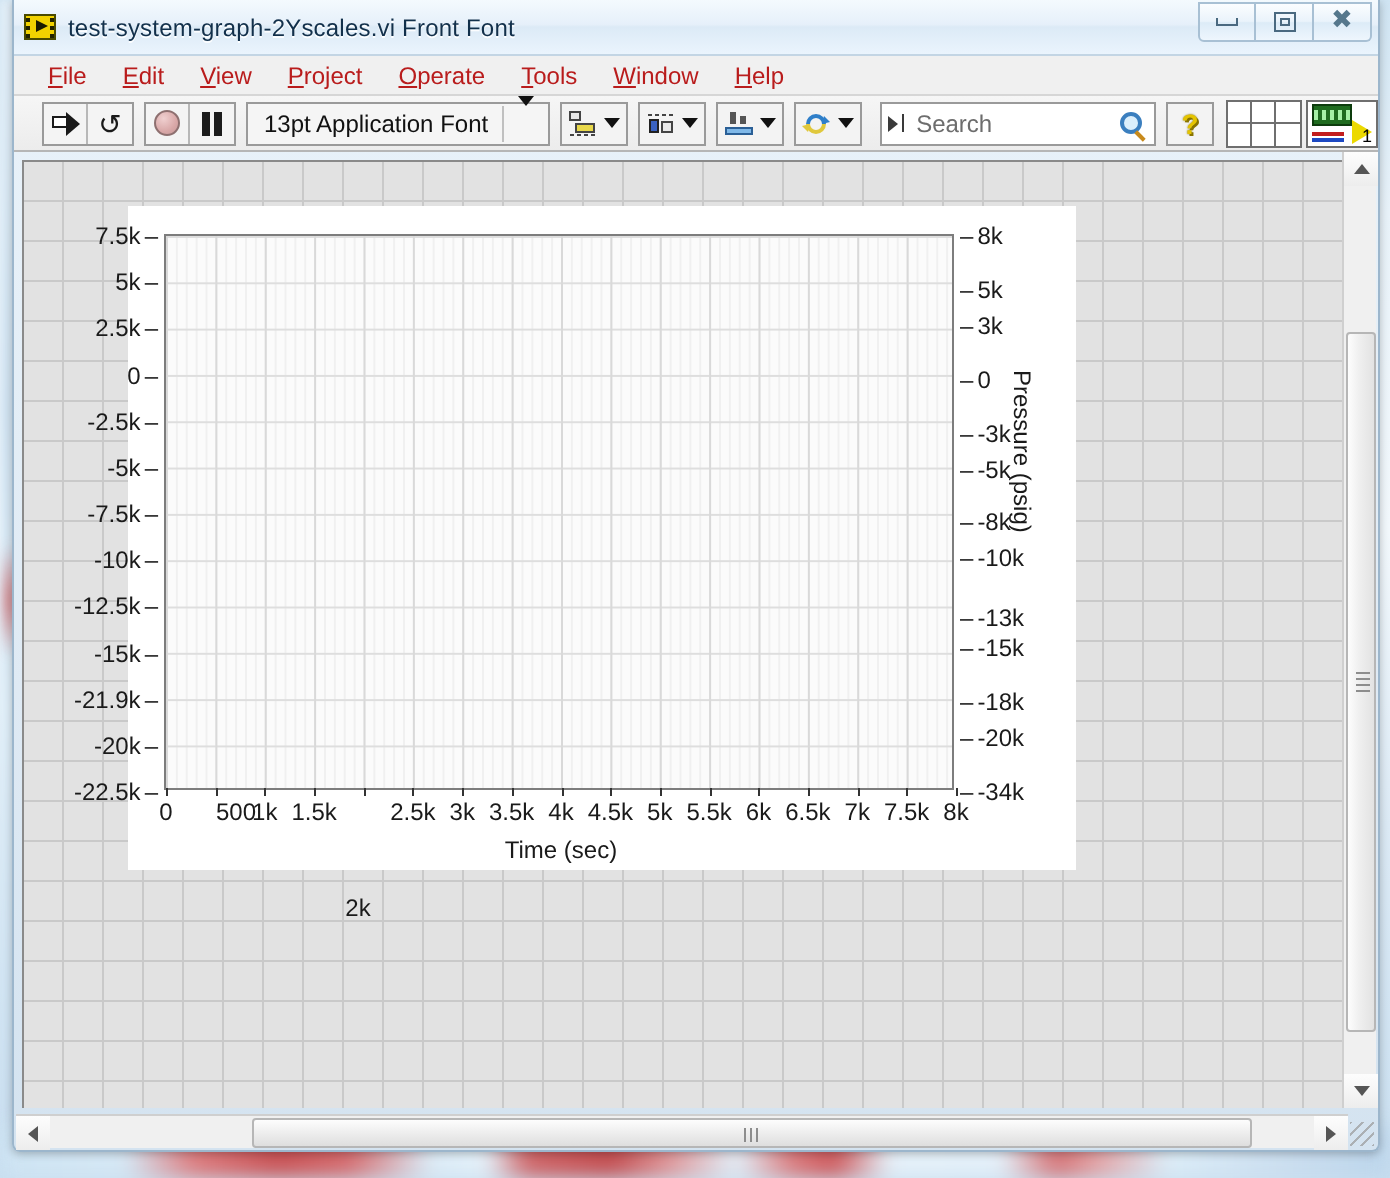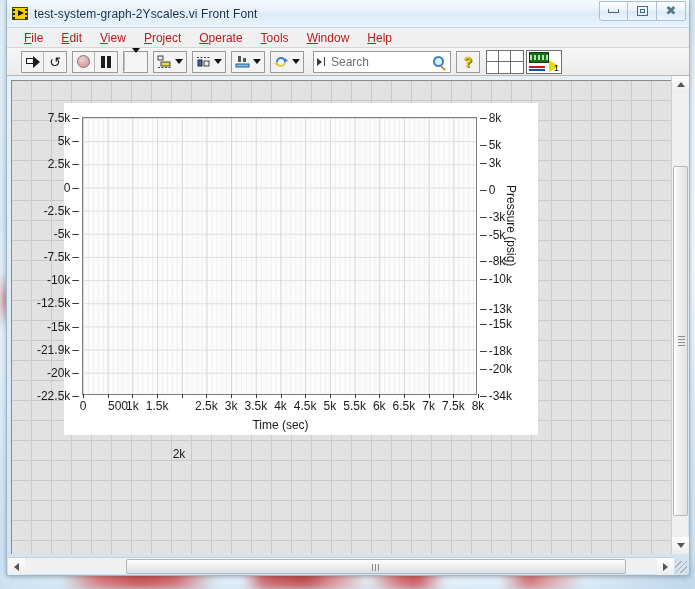--- a/index.html
+++ b/index.html
@@ -596,20 +596,21 @@
       </div>
       <div class="tb-btn">
         <span class="ic-pause">
             <i></i>
             <i></i>
           </span>
       </div>
     </div>
 
     <div class="tb-font">
+      <span class="label">13pt Application Font</span>
       <span class="sep"></span>
       <span style="padding:0 7px">
         <span class="caret-down"></span>
       </span>
     </div>
 
     <div class="tb-dd">
       <span class="mini-icon">
         <svg width="15" height="14" viewBox="0 0 15 14">
           <rect x="1" y="1" width="5" height="4" fill="#e9e9e9" stroke="#444"></rect>

